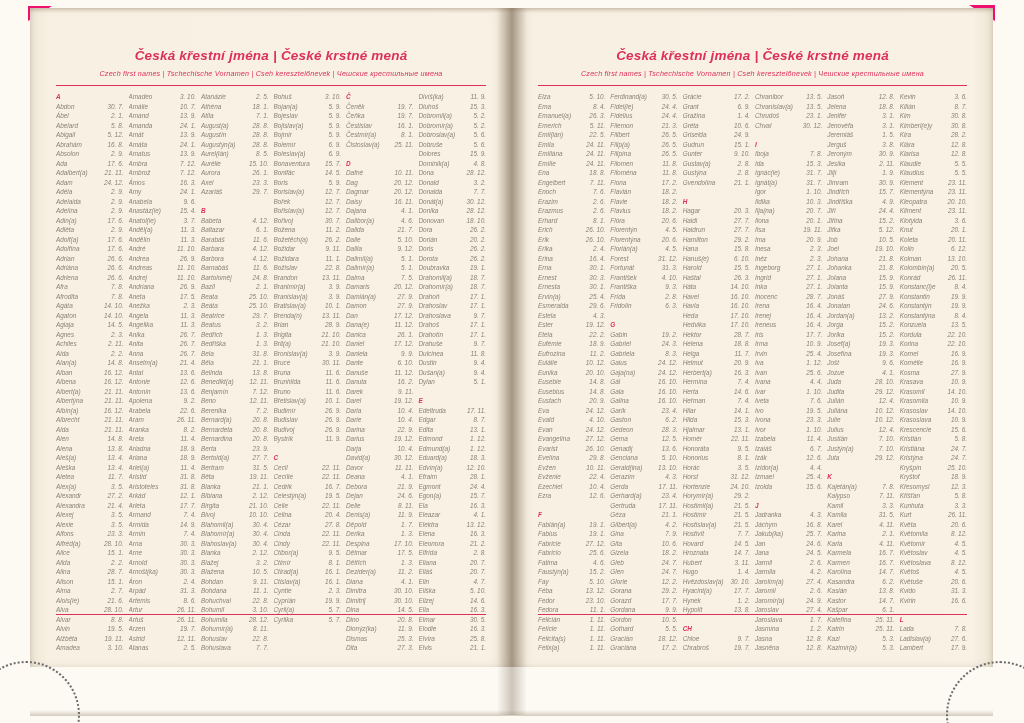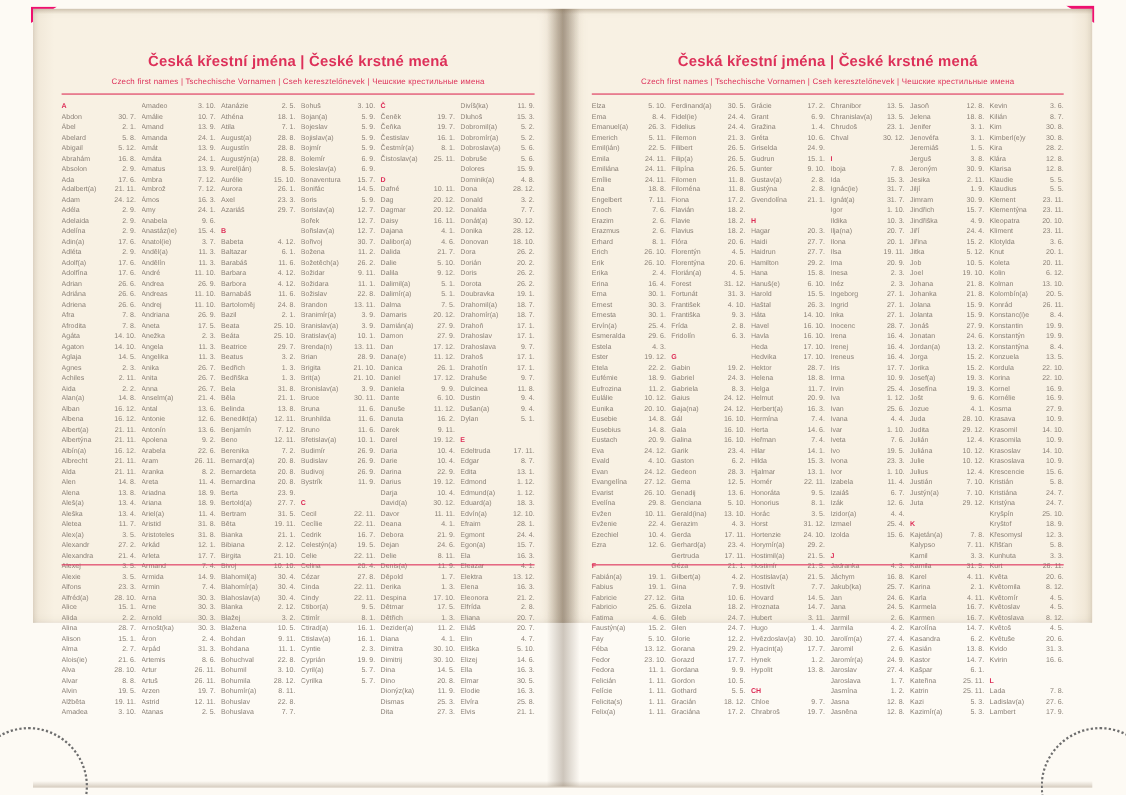--- a/index.html
+++ b/index.html
@@ -1,19 +1,19 @@
 <!DOCTYPE html>
 <html><head>
 <meta charset="utf-8">
 <style>
   html,body{margin:0;padding:0;}
   body{width:1024px;height:723px;position:relative;background:#fdfaf4;overflow:hidden;
        font-family:"Liberation Sans","DejaVu Sans",sans-serif;}
   .book{position:absolute;inset:0;}
-  .page{position:absolute;top:8px;height:558px;background:linear-gradient(90deg,#efe6d6 0%,#f8f1e3 4%,#f8f1e4 96%,#eee4d2 100%);}
+  .page{position:absolute;top:8px;height:659px;background:linear-gradient(90deg,#efe6d6 0%,#f8f1e3 4%,#f8f1e4 96%,#eee4d2 100%);font-style:italic;}
   .page.left{left:30px;width:482px;box-shadow:inset -14px 0 18px -12px rgba(90,70,50,.45), inset 3px 0 6px -3px rgba(90,70,50,.25);}
   .page.right{left:512px;width:481px;box-shadow:inset 14px 0 18px -12px rgba(90,70,50,.45), inset -3px 0 6px -3px rgba(90,70,50,.25);}
   .gutter{position:absolute;top:8px;left:497px;width:30px;height:707px;
           background:linear-gradient(90deg,rgba(80,60,40,0) 0%,rgba(80,60,40,.28) 50%,rgba(80,60,40,0) 100%);pointer-events:none;}
   .ptitle{margin-top:40px;text-align:center;font-size:13.5px;font-weight:bold;letter-spacing:.2px;}
   .psub{margin-top:6px;text-align:center;font-size:7.2px;letter-spacing:.2px;}
   .rule{height:1px;margin:0 26px;}
   .rule.top{margin-top:7px;}
   .rule.bottom{position:absolute;bottom:52px;left:0;right:0;}
   .cols{display:flex;gap:5px;padding:6px 26px 0 26px;}

